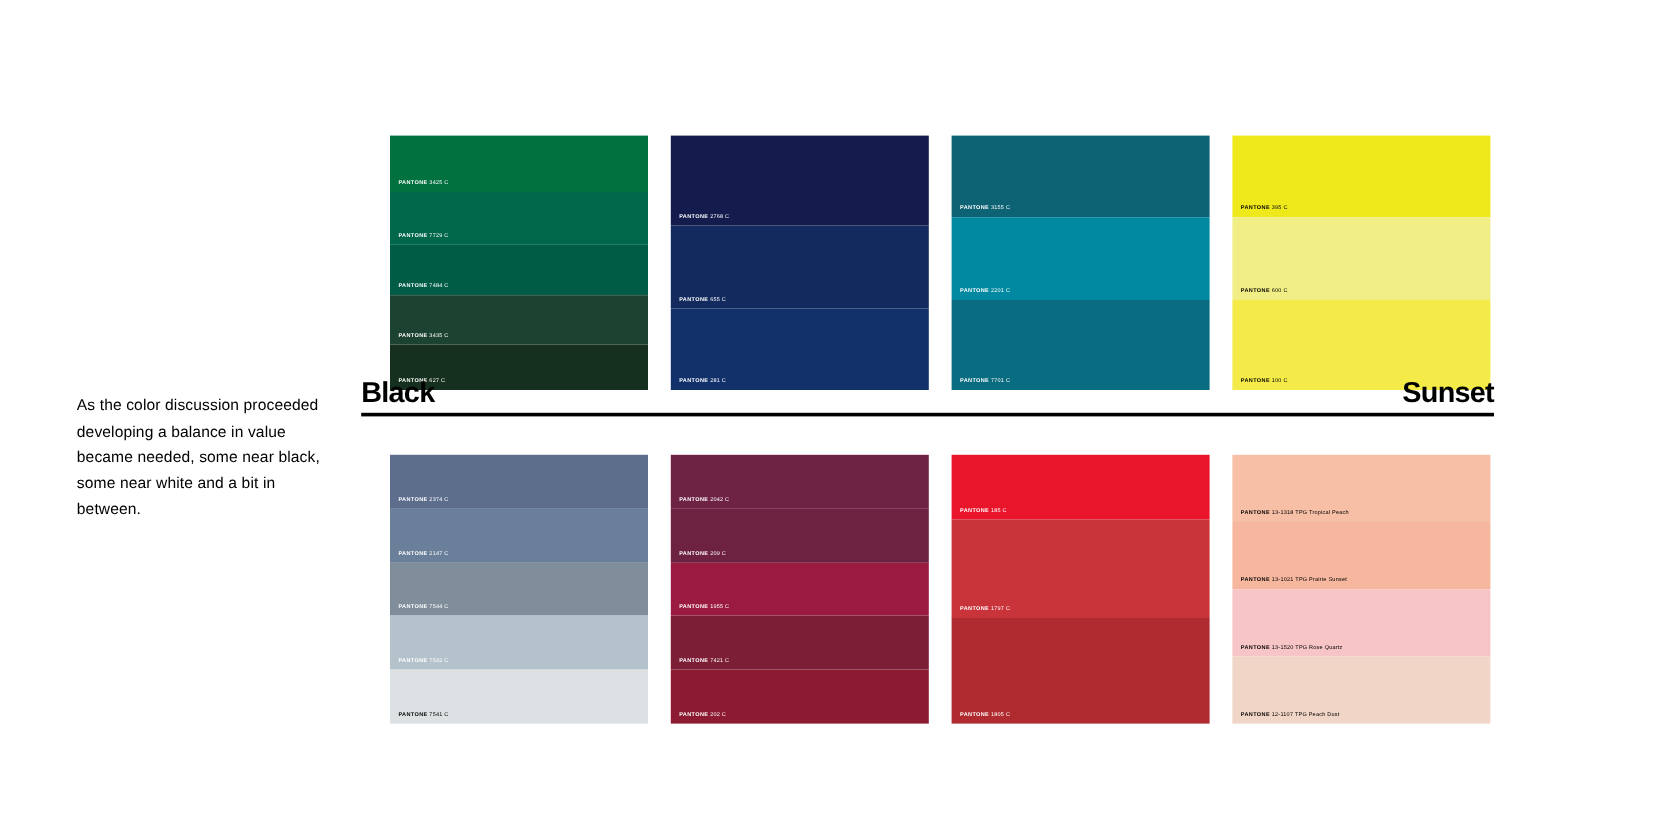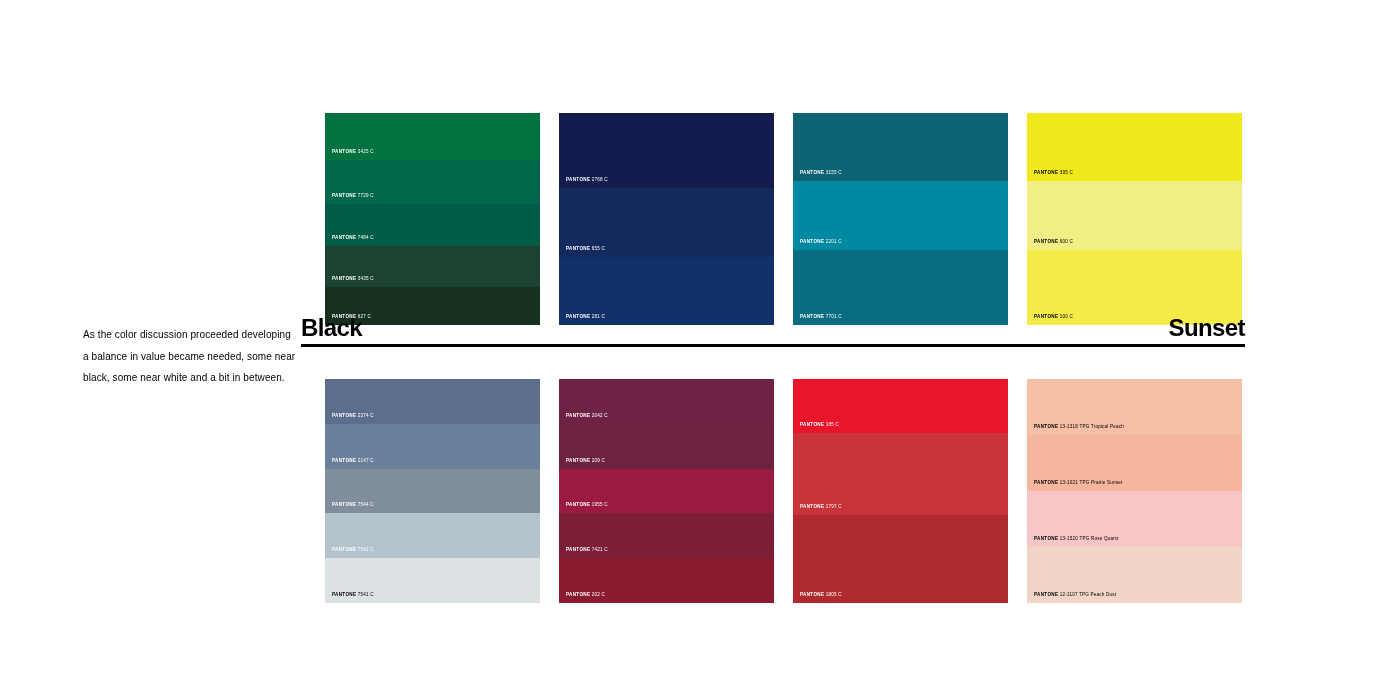--- a/index.html
+++ b/index.html
@@ -12,24 +12,24 @@
     height: 700px;
     position: relative;
     overflow: hidden;
     font-family: "Liberation Sans", sans-serif;
     -webkit-font-smoothing: antialiased;
   }
 
   
   #description {
     position: absolute;
-    left: 83px;
+    left: 64px;
     top: 314px;
     width: 215px;
-    font-size: 10px;
+    font-size: 13px;
     line-height: 21.5px;
     color: #000000;
     letter-spacing: 0.1px;
   }
 
   
   #value-band {
     position: absolute;
     left: 301px;
     top: 312px;

